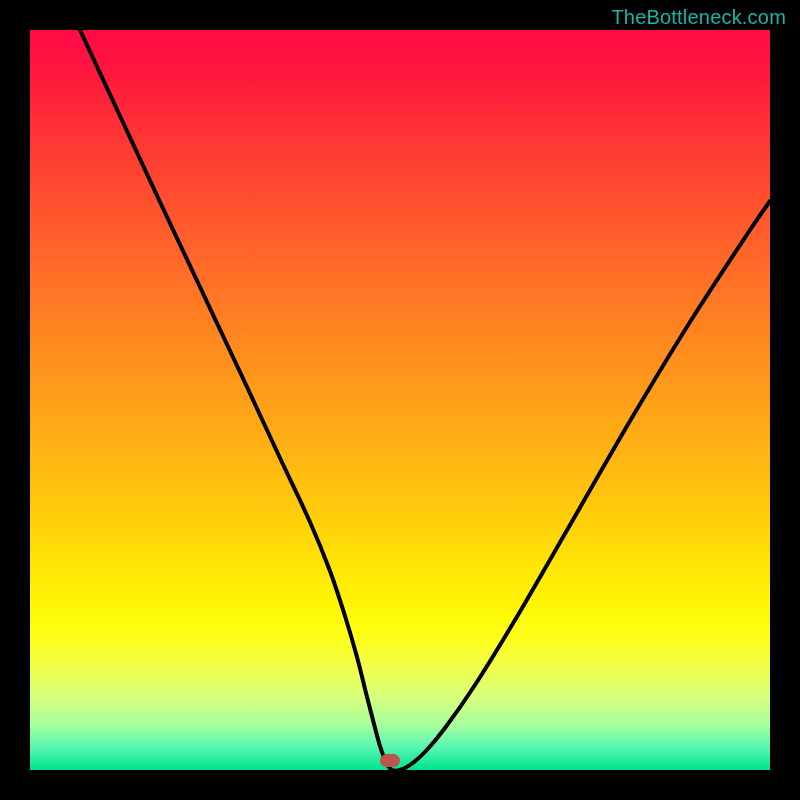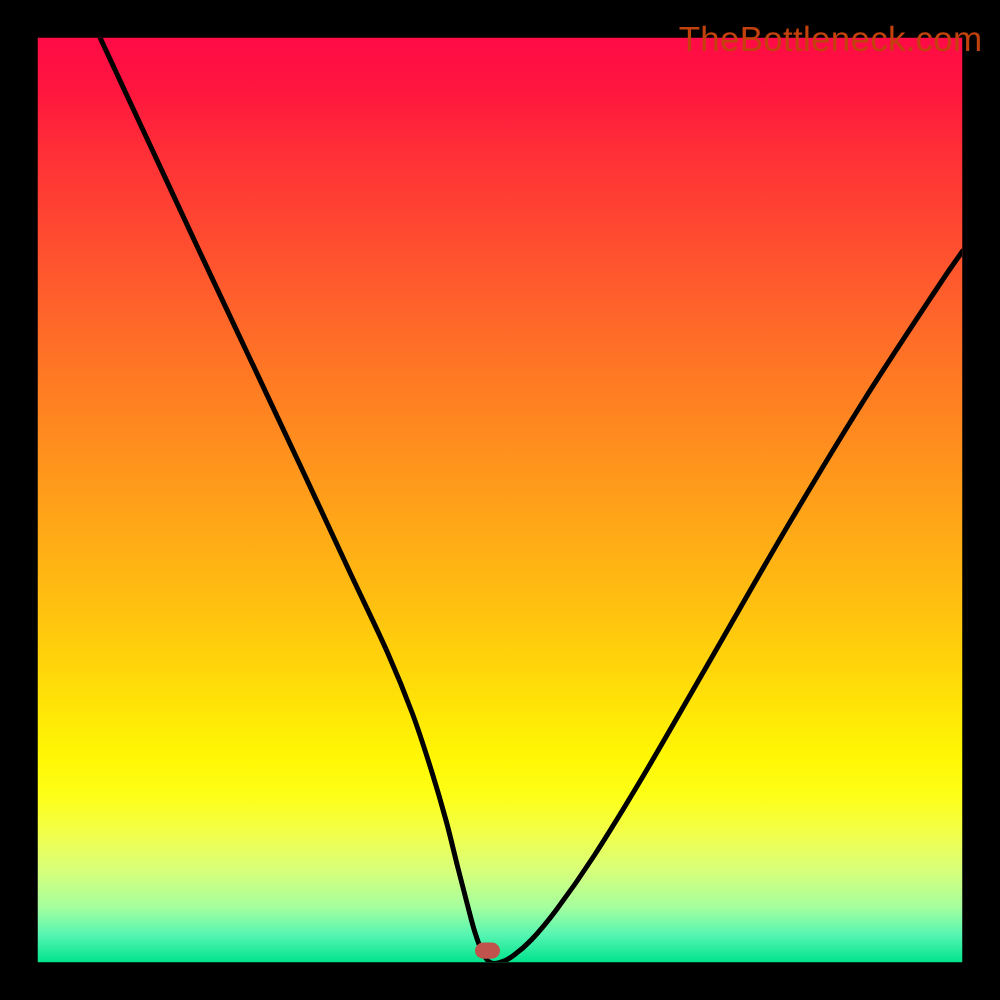--- a/index.html
+++ b/index.html
@@ -47,24 +47,24 @@
       #fdff18 82%,
       #f2ff4a 86%,
       #d8ff7a 90%,
       #a5ff9e 94%,
       #56f5b2 97%,
       #00e38c 100%
     );
   }
   .watermark {
     position: absolute;
-    top: 16px;
+    top: 6px;
     right: 14px;
-    color: #c2410c;
-    font-size: 28px;
+    color: #14b8a6;
+    font-size: 20px;
     letter-spacing: 0.2px;
     font-weight: 500;
   }
   svg.curve {
     position: absolute;
     inset: 0;
   }
   .dot {
     position: absolute;
     width: 20px;

